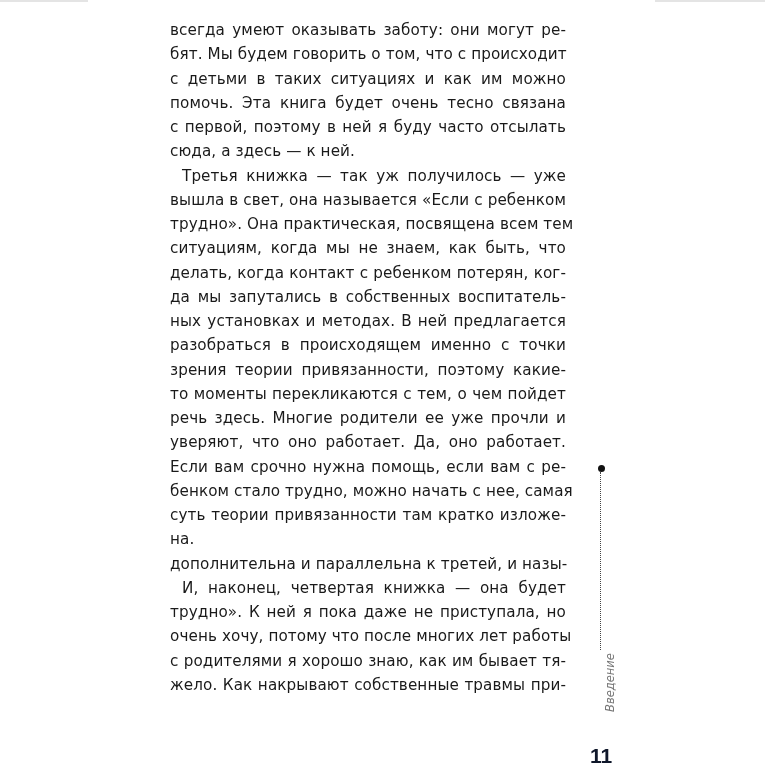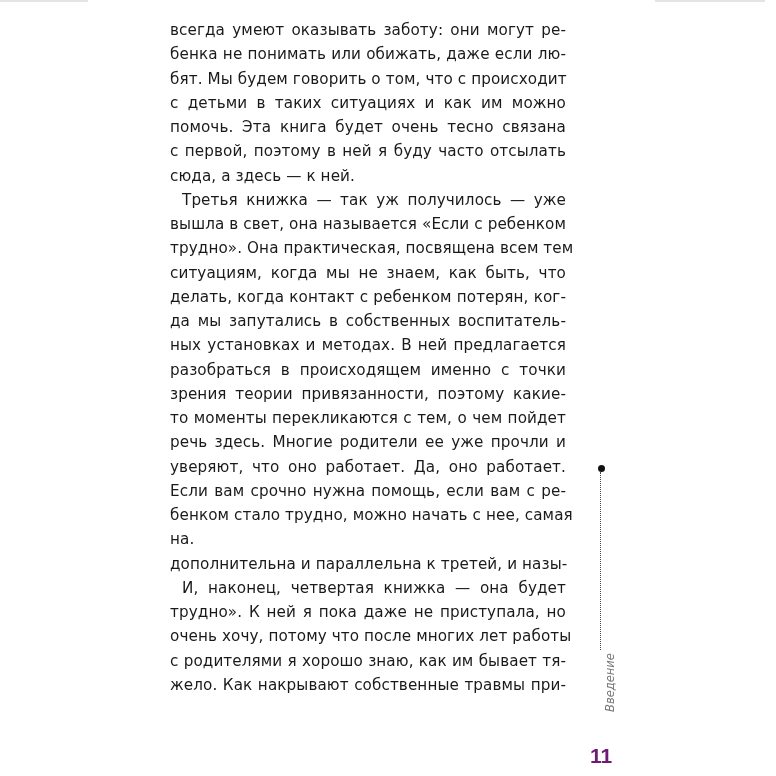--- a/index.html
+++ b/index.html
@@ -26,51 +26,51 @@
     border-left: 1.5px dotted #444;
   }
   .section-label {
     position: absolute; left: 603px; top: 712px;
     transform-origin: 0 0; transform: rotate(-90deg);
     font-family: "DejaVu Sans", sans-serif; font-style: italic; font-size: 11.5px; color: #777;
     white-space: nowrap;
   }
   .page-number {
     position: absolute; left: 590px; top: 744px;
-    font-family: "Liberation Sans", sans-serif; font-weight: bold; font-size: 21px; color: #701a75;
+    font-family: "Liberation Sans", sans-serif; font-weight: bold; font-size: 21px; color: #0f172a;
   }
 </style>
 </head>
 <body>
 
 <div class="edge-line edge-left"></div>
 <div class="edge-line edge-right"></div>
 
 <div class="page-text" id="page-text">
     <span class="line">всегда умеют оказывать заботу: они могут ре-</span>
-    <span class="line">бенка не понимать или обижать, даже если лю-</span>
     <span class="line">бят. Мы будем говорить о том, что с происходит</span>
     <span class="line">с детьми в таких ситуациях и как им можно</span>
     <span class="line">помочь. Эта книга будет очень тесно связана</span>
     <span class="line">с первой, поэтому в ней я буду часто отсылать</span>
     <span class="line last">сюда, а здесь — к ней.</span>
     <span class="line indent">Третья книжка — так уж получилось — уже</span>
     <span class="line">вышла в свет, она называется «Если с ребенком</span>
     <span class="line">трудно». Она практическая, посвящена всем тем</span>
     <span class="line">ситуациям, когда мы не знаем, как быть, что</span>
     <span class="line">делать, когда контакт с ребенком потерян, ког-</span>
     <span class="line">да мы запутались в собственных воспитатель-</span>
     <span class="line">ных установках и методах. В ней предлагается</span>
     <span class="line">разобраться в происходящем именно с точки</span>
     <span class="line">зрения теории привязанности, поэтому какие-</span>
     <span class="line">то моменты перекликаются с тем, о чем пойдет</span>
     <span class="line">речь здесь. Многие родители ее уже прочли и</span>
     <span class="line">уверяют, что оно работает. Да, оно работает.</span>
     <span class="line">Если вам срочно нужна помощь, если вам с ре-</span>
     <span class="line">бенком стало трудно, можно начать с нее, самая</span>
+    <span class="line">суть теории привязанности там кратко изложе-</span>
     <span class="line last">на.</span>
     <span class="line">дополнительна и параллельна к третей, и назы-</span>
     <span class="line indent">И, наконец, четвертая книжка — она будет</span>
     <span class="line">трудно». К ней я пока даже не приступала, но</span>
     <span class="line">очень хочу, потому что после многих лет работы</span>
     <span class="line">с родителями я хорошо знаю, как им бывает тя-</span>
     <span class="line">жело. Как накрывают собственные травмы при-</span>
   </div>
 
 <div class="side-dot"></div>

